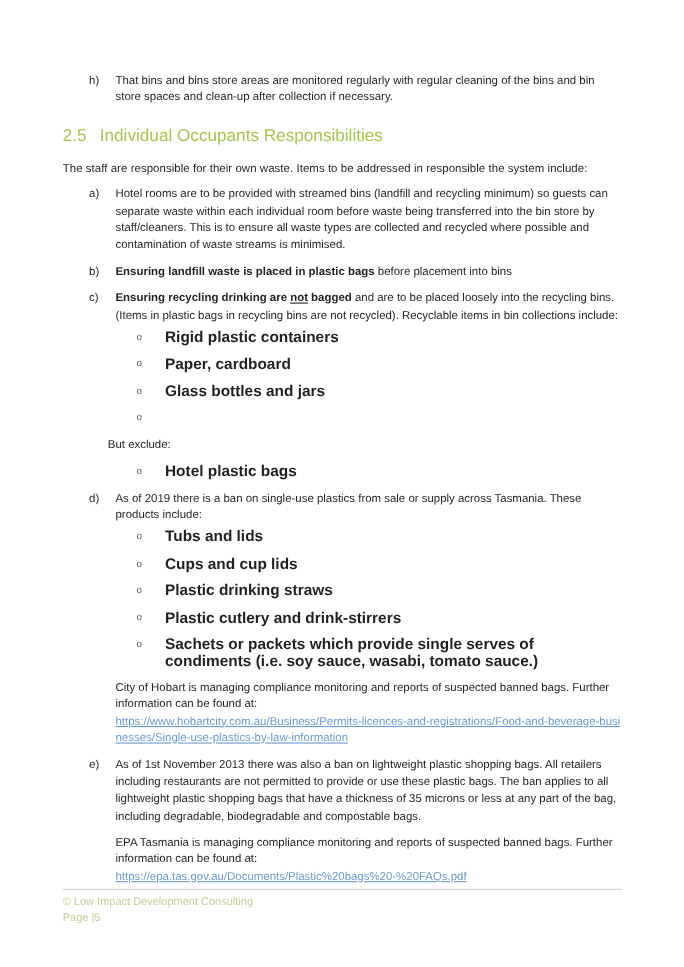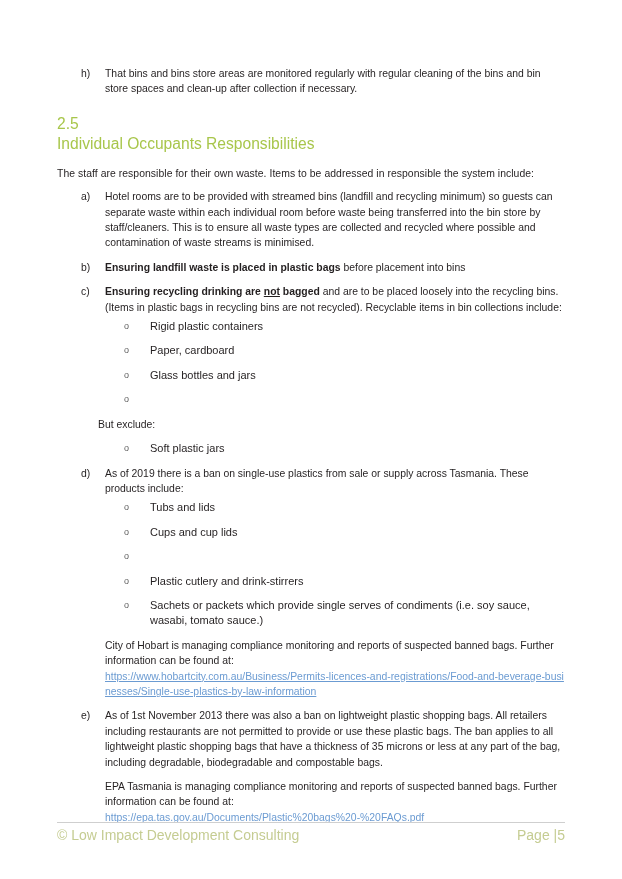--- a/index.html
+++ b/index.html
@@ -66,22 +66,23 @@
   }
   .sub-marker {
     flex: 0 0 auto;
     width: 26px;
     font-size: 9px;
     line-height: 15.4px;
     color: #5d5d5d;
   }
   .sub-body {
     flex: 1 1 auto;
-    font-size: 11px;
-    line-height: 15.4px;
+    font-size: 14px;
+    line-height: 15.4px;
+    font-weight: bold;
   }
 
   
   .indent-para {
     padding-left: 48px;
     margin: 0 0 9px 0;
     font-size: 10.4px;
     line-height: 15.4px;
   }
   .indent-para.narrow { padding-left: 41px; }
@@ -95,21 +96,20 @@
 
   
   .heading {
     display: flex;
     align-items: baseline;
     color: #a8c64b;
     font-size: 15.6px;
     line-height: 20px;
     margin: 17px 0 12px 0;
     font-weight: 400;
-    flex-direction: column;
   }
   .heading-num { margin-right: 12px; }
 
   strong { font-weight: bold; }
   u { text-decoration: underline; }
 
   a.link {
     color: #6b9bd2;
     text-decoration: underline;
     word-break: break-all;
@@ -125,22 +125,23 @@
   }
   .footer-rule {
     border-top: 1px solid #cfcfcf;
     margin-bottom: 5px;
   }
   .footer-inner {
     display: flex;
     justify-content: space-between;
     align-items: baseline;
     color: #c5cc92;
-    font-size: 14px;
+    font-size: 10px;
     line-height: 14px;
+    flex-direction: column;
   }
 </style>
 </head>
 <body>
 
 <div class="page">
 
   <div class="content">
 
     <div class="alpha-row">
@@ -183,38 +184,39 @@
       <div class="sub-body">Glass bottles and jars</div>
     </div>
     <div class="sub-row">
       <div class="sub-marker">o</div>
     </div>
 
     <div class="indent-para narrow">But exclude:</div>
 
     <div class="sub-row">
       <div class="sub-marker">o</div>
-      <div class="sub-body">Soft plastic jars</div>
+      <div class="sub-body">Hotel plastic bags</div>
     </div>
 
     <div class="alpha-row tight">
       <div class="alpha-marker">d)</div>
       <div class="alpha-body">As of 2019 there is a ban on single-use plastics from sale or supply across Tasmania. These products include:</div>
     </div>
 
     <div class="sub-row">
       <div class="sub-marker">o</div>
       <div class="sub-body">Tubs and lids</div>
     </div>
     <div class="sub-row">
       <div class="sub-marker">o</div>
       <div class="sub-body">Cups and cup lids</div>
     </div>
     <div class="sub-row">
       <div class="sub-marker">o</div>
+      <div class="sub-body">Plastic drinking straws</div>
     </div>
     <div class="sub-row">
       <div class="sub-marker">o</div>
       <div class="sub-body">Plastic cutlery and drink-stirrers</div>
     </div>
     <div class="sub-row">
       <div class="sub-marker">o</div>
       <div class="sub-body">Sachets or packets which provide single serves of condiments (i.e. soy sauce, wasabi, tomato sauce.)</div>
     </div>
 

